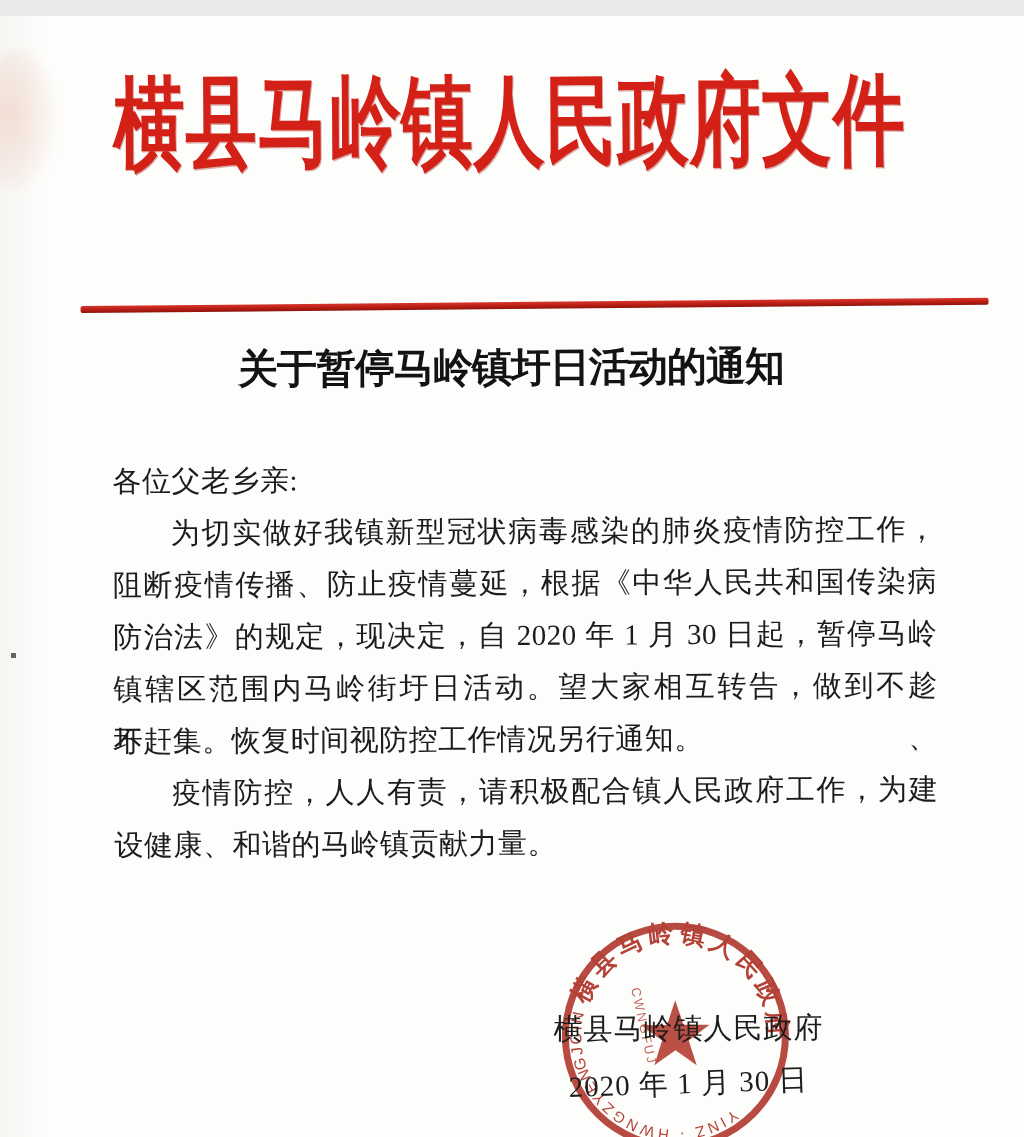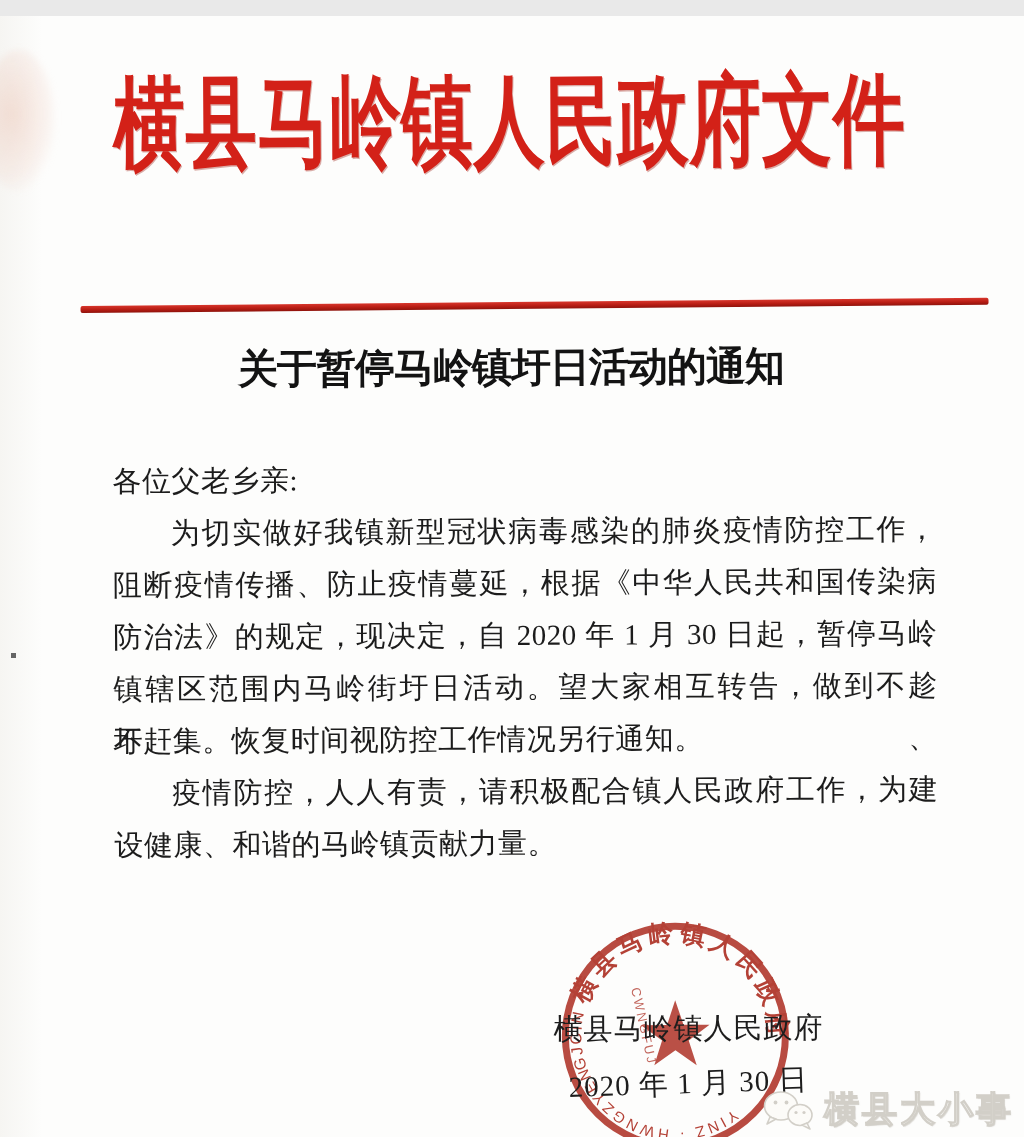--- a/index.html
+++ b/index.html
@@ -151,31 +151,14 @@
       <text x="78" y="74" transform="rotate(78 78 74)" fill="#ae3226" opacity="0.8" style="font-size:13px;letter-spacing:2px;font-family:'Liberation Sans','DejaVu Sans',sans-serif;">CWNGFUJ</text>
       <polygon fill="#ae3226" opacity="0.92" points="122,86 113.8,110.7 87.8,110.9 108.7,126.3 100.8,151.1 122,136 143.2,151.1 135.3,126.3 156.2,110.9 130.2,110.7"></polygon>
     </svg>
 
     <div class="sig-name">横县马岭镇人民政府</div>
 
     <div class="sig-date">2020 年 1 月 30 日</div>
 
   </div>
 
-  <div class="watermark">
-    <svg width="56" height="46" viewBox="0 0 56 46">
-      <g fill="#fcfbf8" stroke="#d2cfc8" stroke-width="1.6">
-        <ellipse cx="21" cy="19" rx="16.5" ry="14"></ellipse>
-        <path d="M 10,30 L 7,37 L 16,32 Z" stroke-linejoin="round"></path>
-        <ellipse cx="40" cy="28" rx="12" ry="10.5"></ellipse>
-        <path d="M 47,36 L 50,42 L 42,38 Z" stroke-linejoin="round"></path>
-      </g>
-      <g fill="#d2cfc8">
-        <circle cx="15.5" cy="15.5" r="1.9"></circle>
-        <circle cx="26.5" cy="15.5" r="1.9"></circle>
-        <circle cx="36" cy="25.5" r="1.6"></circle>
-        <circle cx="44" cy="25.5" r="1.6"></circle>
-      </g>
-    </svg>
-    <span class="wm-text">横县大小事</span>
-  </div>
 
 </div>
 
 </body></html>

